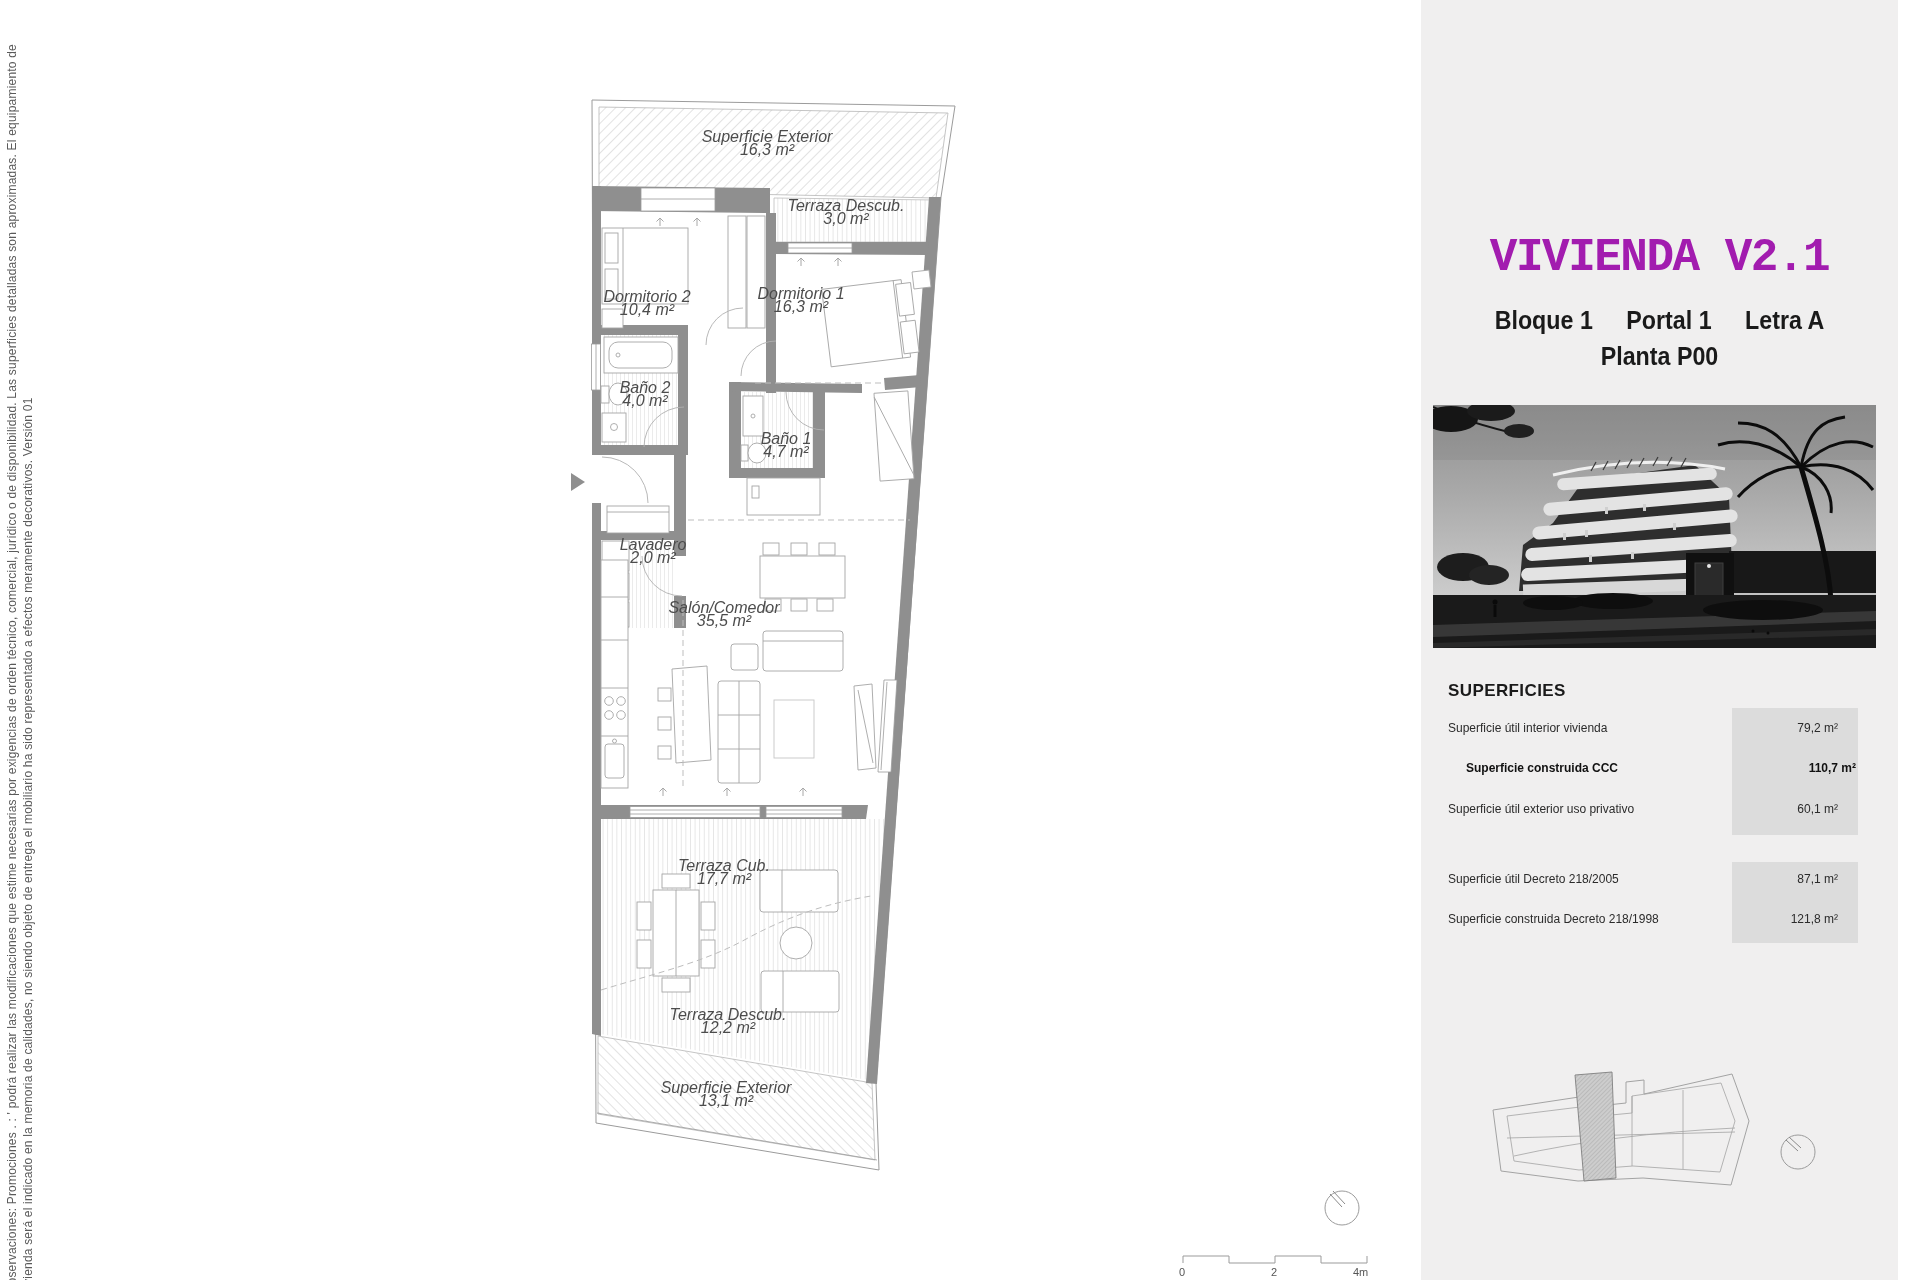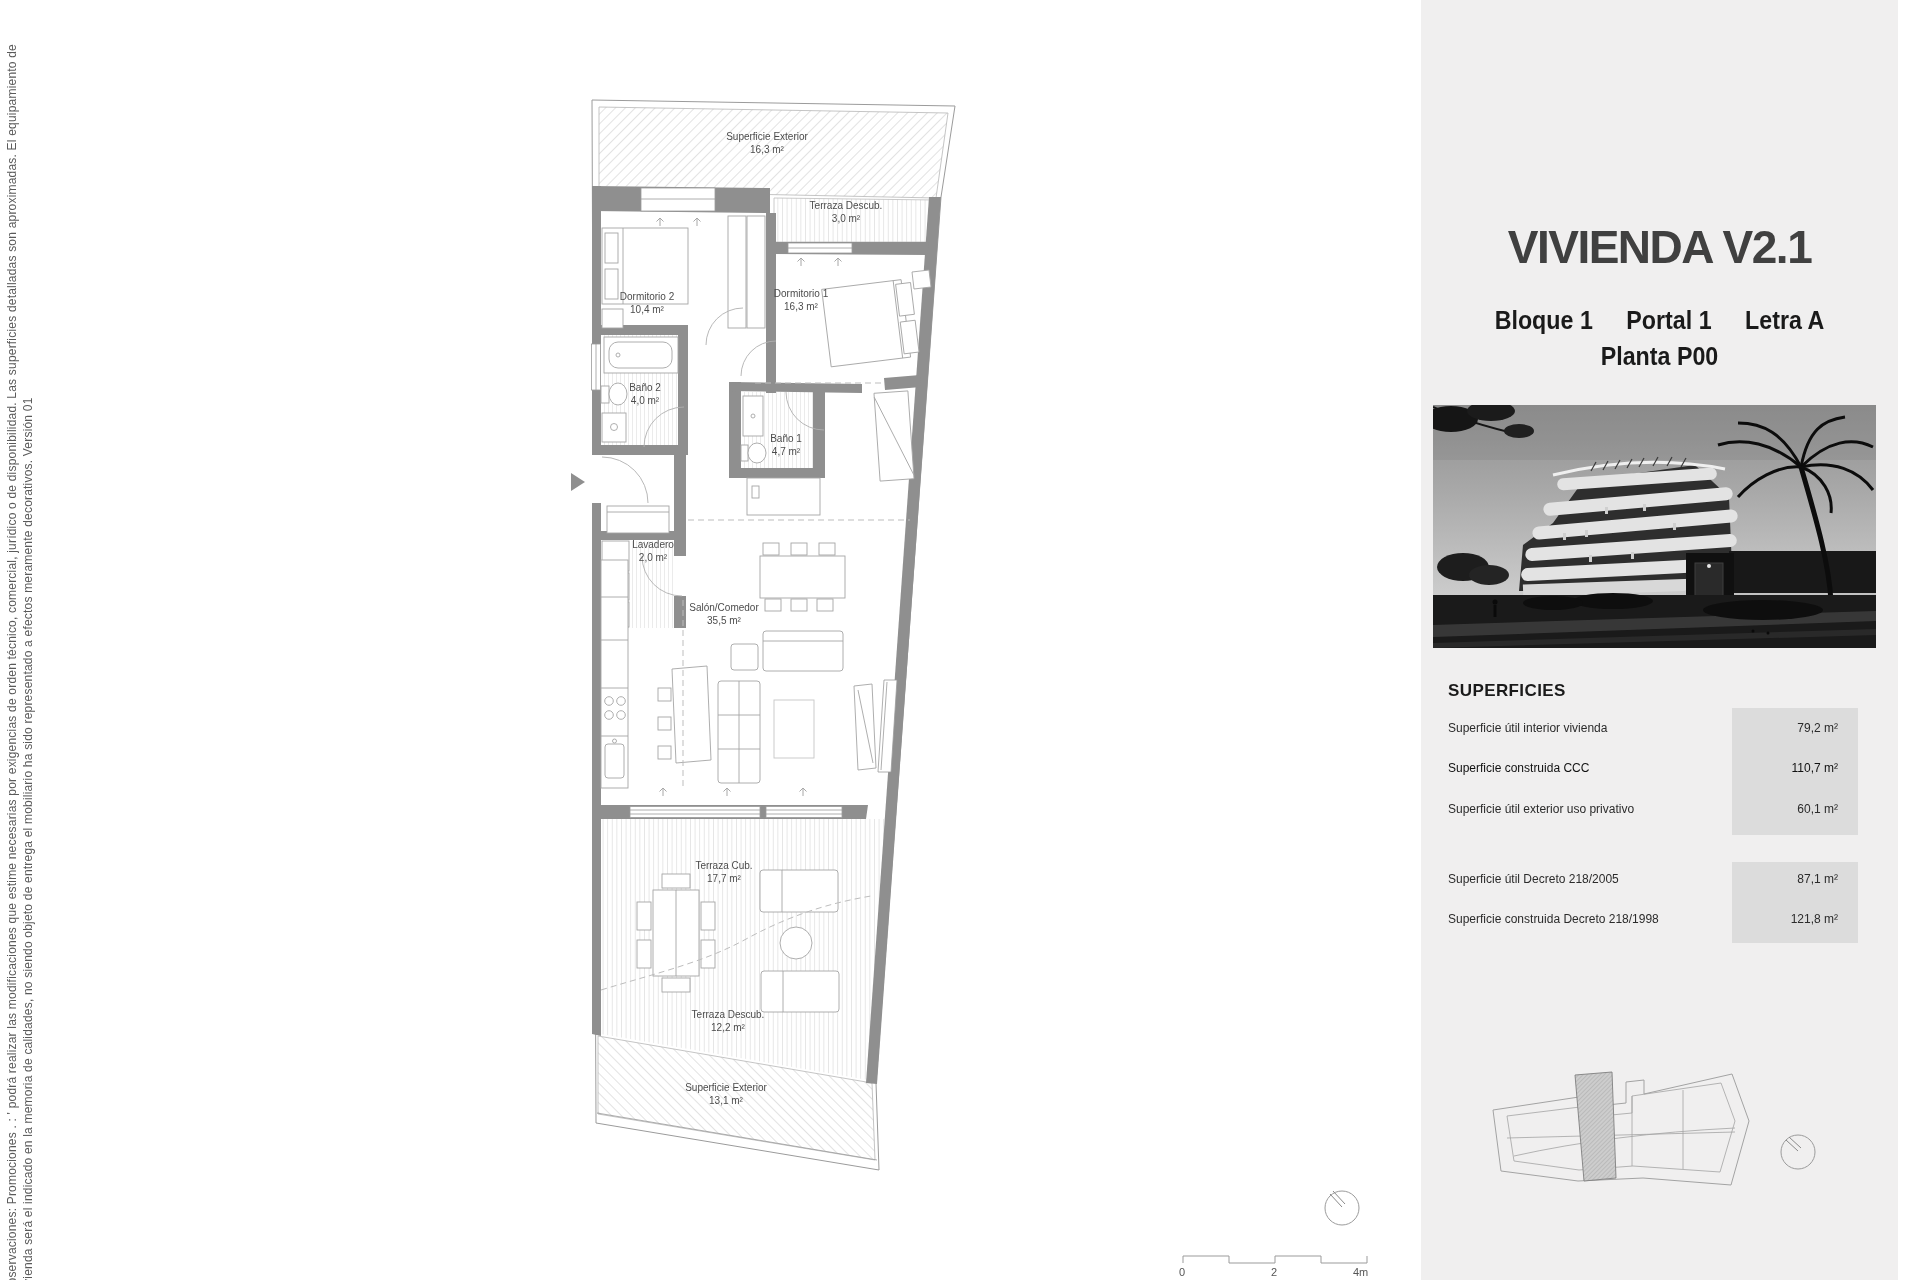--- a/index.html
+++ b/index.html
@@ -3,39 +3,39 @@
 <meta charset="utf-8">
 <style>
   html,body{margin:0;padding:0;background:#fff;}
   .page{position:relative;width:1920px;height:1280px;background:#ffffff;overflow:hidden;
         font-family:"Liberation Sans",sans-serif;color:#333;}
   
   .disclaimer{position:absolute;left:5px;top:1294px;transform:rotate(-90deg);transform-origin:0 0;
       width:1500px;white-space:nowrap;font-size:12px;line-height:15.5px;letter-spacing:0.2px;color:#5a5a5a;}
   
   .panel{position:absolute;left:1421px;top:0;width:477px;height:1280px;background:#f0efef;}
-  .panel-title{position:absolute;left:0;top:220px;width:100%;text-align:center;
-      font-size:46px;font-weight:700;letter-spacing:-1.5px;color:#404040;}
+  .panel-title{position:absolute;left:0;top:232px;width:100%;text-align:center;
+      font-size:46px;font-weight:700;letter-spacing:-1.5px;color:#a21caf;font-family:Liberation Mono, monospace;}
   .panel-sub{position:absolute;left:0;top:306px;width:100%;display:flex;justify-content:center;gap:36px;
       font-size:25px;font-weight:700;color:#1a1a1a;transform:scaleX(0.93);}
   .panel-planta{position:absolute;left:0;top:342px;width:100%;text-align:center;
       font-size:25px;font-weight:700;color:#1a1a1a;transform:scaleX(0.93);}
   .photo{position:absolute;left:12px;top:405px;width:443px;height:243px;}
   .sup-heading{position:absolute;left:27px;top:681px;font-size:17px;font-weight:700;
       letter-spacing:0.4px;color:#1a1a1a;}
   .valbox{position:absolute;left:311px;width:126px;background:#dcdcdc;}
   .valbox.b1{top:708px;height:127px;}
   .valbox.b2{top:862px;height:81px;}
   .srow-label{position:absolute;left:27px;height:22px;font-size:12px;color:#2b2b2b;}
   .srow-value{position:absolute;left:311px;width:106px;height:22px;font-size:12px;color:#2b2b2b;text-align:right;}
-  .bold{font-weight:400;color:#111;}
+  .bold{font-weight:700;color:#111;margin-left:18px;}
   .r1{top:721px}.r2{top:761px}.r3{top:802px}.r4{top:872px}.r5{top:912px}
   
   .room-label{position:absolute;transform:translateX(-50%);text-align:center;
-      font-size:10px;line-height:13px;color:#4c4c4c;white-space:nowrap;}
+      font-size:16px;line-height:13px;color:#4c4c4c;white-space:nowrap;font-style:italic;}
   .scale-label{position:absolute;font-size:11px;color:#555;}
   svg{position:absolute;left:0;top:0;}
   .mainsvg{left:0;top:0;}
 </style>
 </head>
 <body>
 
 <div class="page">
 
   <div class="panel">

